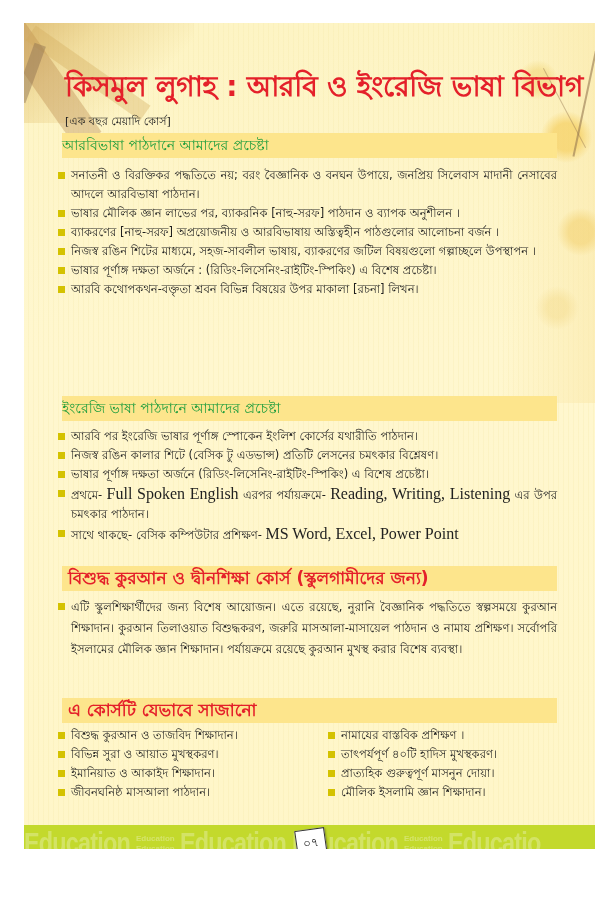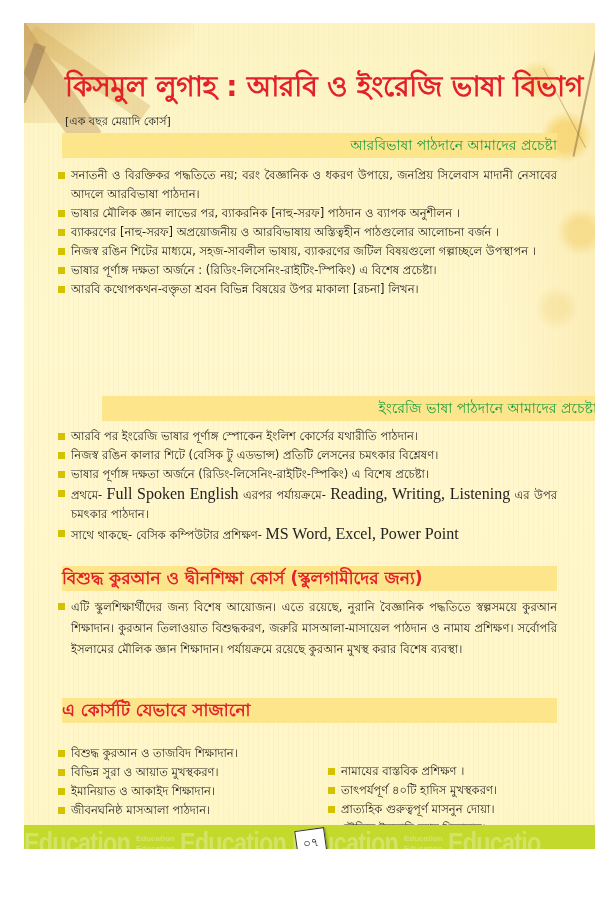--- a/index.html
+++ b/index.html
@@ -42,42 +42,42 @@
     color: #e4202a; letter-spacing: -0.3px; white-space: nowrap;
   }
   .subtitle {
     position: absolute; left: 8px; top: 42px; font-size: 11px; color: #222;
   }
 
   .section-bar {
     position: absolute; left: 5px; width: 495px; height: 25px;
     background: #fde58c;
   }
-  .section-bar.center { text-align: right; }
+  .section-bar.center { text-align: left; }
   .section-bar .bar-text {
     font-size: 14px; line-height: 25px; color: #1a9c3c;
   }
   .section-bar.red-left .bar-text {
-    color: #e4202a; font-weight: bold; font-size: 17px; 
+    color: #e4202a; font-weight: bold; font-size: 17px; padding-left: 6px;
   }
 
   .list { position: absolute; left: 0; width: 500px; margin: 0; padding: 0; list-style: none; }
   .list li {
     position: relative; padding-left: 14px; font-size: 11.5px; line-height: 19px; color: #1f1f1f;
     text-align: justify;
   }
   .list li .bullet {
     position: absolute; left: 1px; top: 6px; width: 7px; height: 7px; background: #d4c200;
   }
   .list.eng li .en { font-family: Liberation Serif, serif; font-size: 16px; }
 
   .twocol { position: absolute; left: 0; width: 500px; display: flex; }
   .twocol ul { list-style: none; margin: 0; padding: 0; }
   .twocol .col-a { width: 270px; }
-  .twocol .col-b { width: 230px; margin-top: 36px; }
+  .twocol .col-b { width: 230px; }
   .twocol li { position: relative; padding-left: 14px; font-size: 11.5px; line-height: 19px; color: #1f1f1f; }
   .twocol li .bullet { position: absolute; left: 1px; top: 6px; width: 7px; height: 7px; background: #d4c200; }
 
   .footer-band {
     position: absolute; left: 0; bottom: 0; width: 571px; height: 24px;
     background: #c3d92c; overflow: hidden; white-space: nowrap;
   }
   .footer-band .edu {
     display: inline-block; font-family: "Liberation Sans", sans-serif; font-weight: bold;
     font-size: 30px; line-height: 36px; color: rgba(255,255,255,0.28); letter-spacing: -1px;
@@ -110,30 +110,30 @@
   </div>
 
   <div class="content">
     <h1 class="title" style="top:42px;">কিসমুল লুগাহ : আরবি ও ইংরেজি ভাষা বিভাগ</h1>
     <div class="subtitle" style="top:90px;">[এক বছর মেয়াদি কোর্স]</div>
 
     <div class="section-bar center" style="top:110px;">
       <span class="bar-text">আরবিভাষা পাঠদানে আমাদের প্রচেষ্টা</span>
     </div>
     <ul class="list" style="top:143px;">
-      <li><span class="bullet"></span><span>সনাতনী ও বিরক্তিকর পদ্ধতিতে নয়; বরং বৈজ্ঞানিক ও ধকরণ উপায়ে, জনপ্রিয় সিলেবাস মাদানী নেসাবের আদলে আরবিভাষা পাঠদান।</span></li>
+      <li><span class="bullet"></span><span>সনাতনী ও বিরক্তিকর পদ্ধতিতে নয়; বরং বৈজ্ঞানিক ও বনঘন উপায়ে, জনপ্রিয় সিলেবাস মাদানী নেসাবের আদলে আরবিভাষা পাঠদান।</span></li>
       <li><span class="bullet"></span></li>
       <li><span class="bullet"></span><span>ভাষার মৌলিক জ্ঞান লাভের পর, ব্যাকরনিক [নাহু-সরফ] পাঠদান ও ব্যাপক অনুশীলন ।</span></li>
       <li><span class="bullet"></span><span>ব্যাকরণের [নাহু-সরফ] অপ্রয়োজনীয় ও আরবিভাষায় অস্তিত্বহীন পাঠগুলোর আলোচনা বর্জন ।</span></li>
       <li><span class="bullet"></span><span>নিজস্ব রঙিন শিটের মাধ্যমে, সহজ-সাবলীল ভাষায়, ব্যাকরণের জটিল বিষয়গুলো গল্পাচ্ছলে উপস্থাপন ।</span></li>
       <li><span class="bullet"></span><span>ভাষার পূর্ণাঙ্গ দক্ষতা অর্জনে : (রিডিং-লিসেনিং-রাইটিং-স্পিকিং) এ বিশেষ প্রচেষ্টা।</span></li>
       <li><span class="bullet"></span><span>আরবি কথোপকথন-বক্তৃতা শ্রবন বিভিন্ন বিষয়ের উপর মাকালা [রচনা] লিখন।</span></li>
     </ul>
 
-    <div class="section-bar center" style="top:373px;margin-left:40px;">
+    <div class="section-bar center" style="top:373px;">
       <span class="bar-text">ইংরেজি ভাষা পাঠদানে আমাদের প্রচেষ্টা</span>
     </div>
     <ul class="list eng" style="top:404px;">
       <li><span class="bullet"></span><span>আরবি পর ইংরেজি ভাষার পূর্ণাঙ্গ স্পোকেন ইংলিশ কোর্সের যথারীতি পাঠদান।</span></li>
       <li><span class="bullet"></span><span>নিজস্ব রঙিন কালার শিটে (বেসিক টু এডভান্স) প্রতিটি লেসনের চমৎকার বিশ্লেষণ।</span></li>
       <li><span class="bullet"></span><span>ভাষার পূর্ণাঙ্গ দক্ষতা অর্জনে (রিডিং-লিসেনিং-রাইটিং-স্পিকিং) এ বিশেষ প্রচেষ্টা।</span></li>
       <li><span class="bullet"></span><span>প্রথমে- </span><span class="en">Full Spoken English</span><span> এরপর পর্যায়ক্রমে- </span><span class="en">Reading, Writing, Listening</span><span> এর উপর চমৎকার পাঠদান।</span></li>
       <li><span class="bullet"></span><span>সাথে থাকছে- বেসিক কম্পিউটার প্রশিক্ষণ- </span><span class="en">MS Word, Excel, Power Point</span></li>
     </ul>
 

